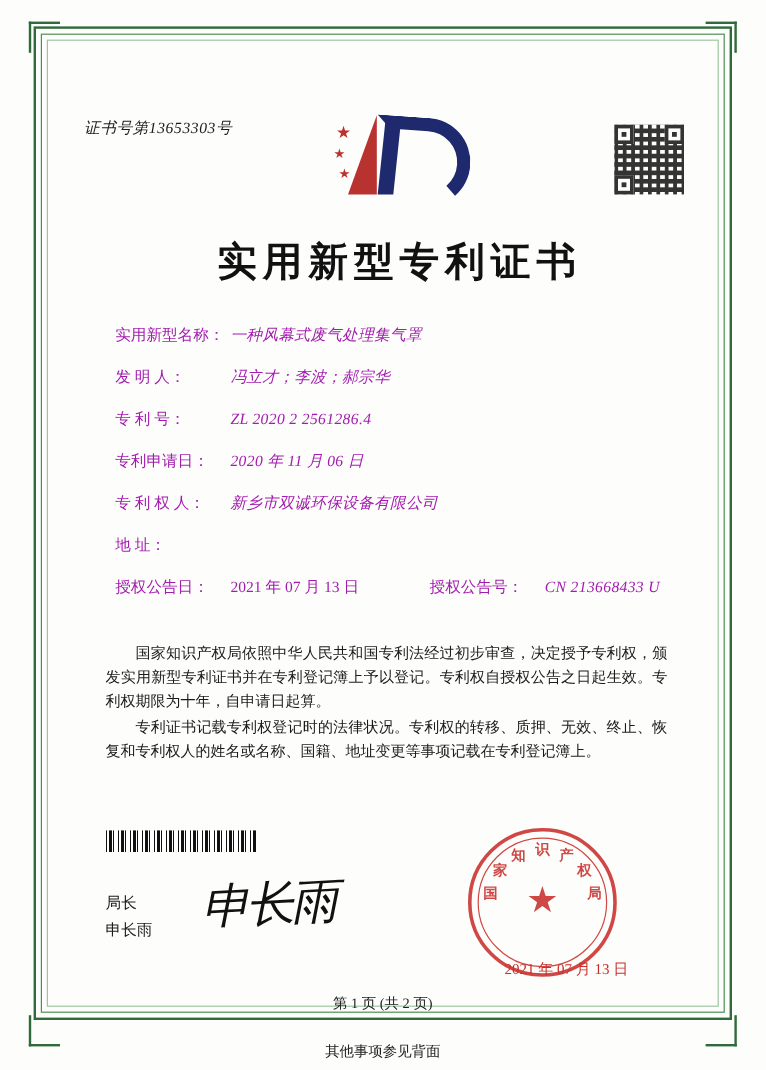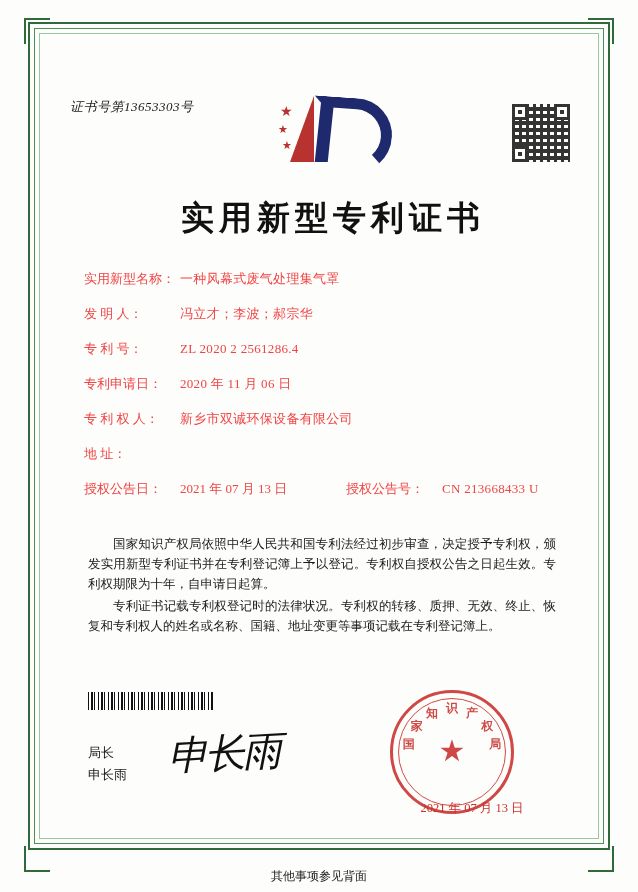--- a/index.html
+++ b/index.html
@@ -150,40 +150,41 @@
     text-align: center;
     font-size: 33px;
     font-weight: bold;
     letter-spacing: 5px;
     color: #111;
     margin-left: 28px;
   }
 
   .fields {
     position: absolute;
-    left: 84px;
+    left: 96px;
     top: 270px;
     width: 470px;
     font-size: 13px;
-    color: #ef4444;
+    color: #a21caf;
   }
   .field-row {
     display: flex;
     align-items: baseline;
     margin-bottom: 17px;
   }
   .field-label {
     width: 96px;
     flex: none;
     letter-spacing: 0px;
     white-space: nowrap;
   }
   .field-value {
     flex: 1;
     letter-spacing: 0.3px;
+    font-style: italic;
   }
   .field-row.dual .field-label { width: 96px; }
   .field-row.dual .field-label2 {
     width: 96px;
     flex: none;
     margin-left: 18px;
     white-space: nowrap;
   }
   .field-row.dual .field-value1 { width: 148px; flex: none; }
 
@@ -378,15 +379,16 @@
     <div class="ch" style="transform: rotate(-80deg) translateY(-44px) rotate(80deg);">国</div>
     <div class="ch" style="transform: rotate(-53deg) translateY(-44px) rotate(53deg);">家</div>
     <div class="ch" style="transform: rotate(-27deg) translateY(-44px) rotate(27deg);">知</div>
     <div class="ch" style="transform: rotate(0deg) translateY(-44px) rotate(0deg);">识</div>
     <div class="ch" style="transform: rotate(27deg) translateY(-44px) rotate(-27deg);">产</div>
     <div class="ch" style="transform: rotate(53deg) translateY(-44px) rotate(-53deg);">权</div>
     <div class="ch" style="transform: rotate(80deg) translateY(-44px) rotate(-80deg);">局</div>
   </div>
   <div class="seal-date">2021 年 07 月 13 日</div>
 
+  <div class="page-no">第 1 页 (共 2 页)</div>
   <div class="footnote">其他事项参见背面</div>
 
 </div>
 
 </body></html>

